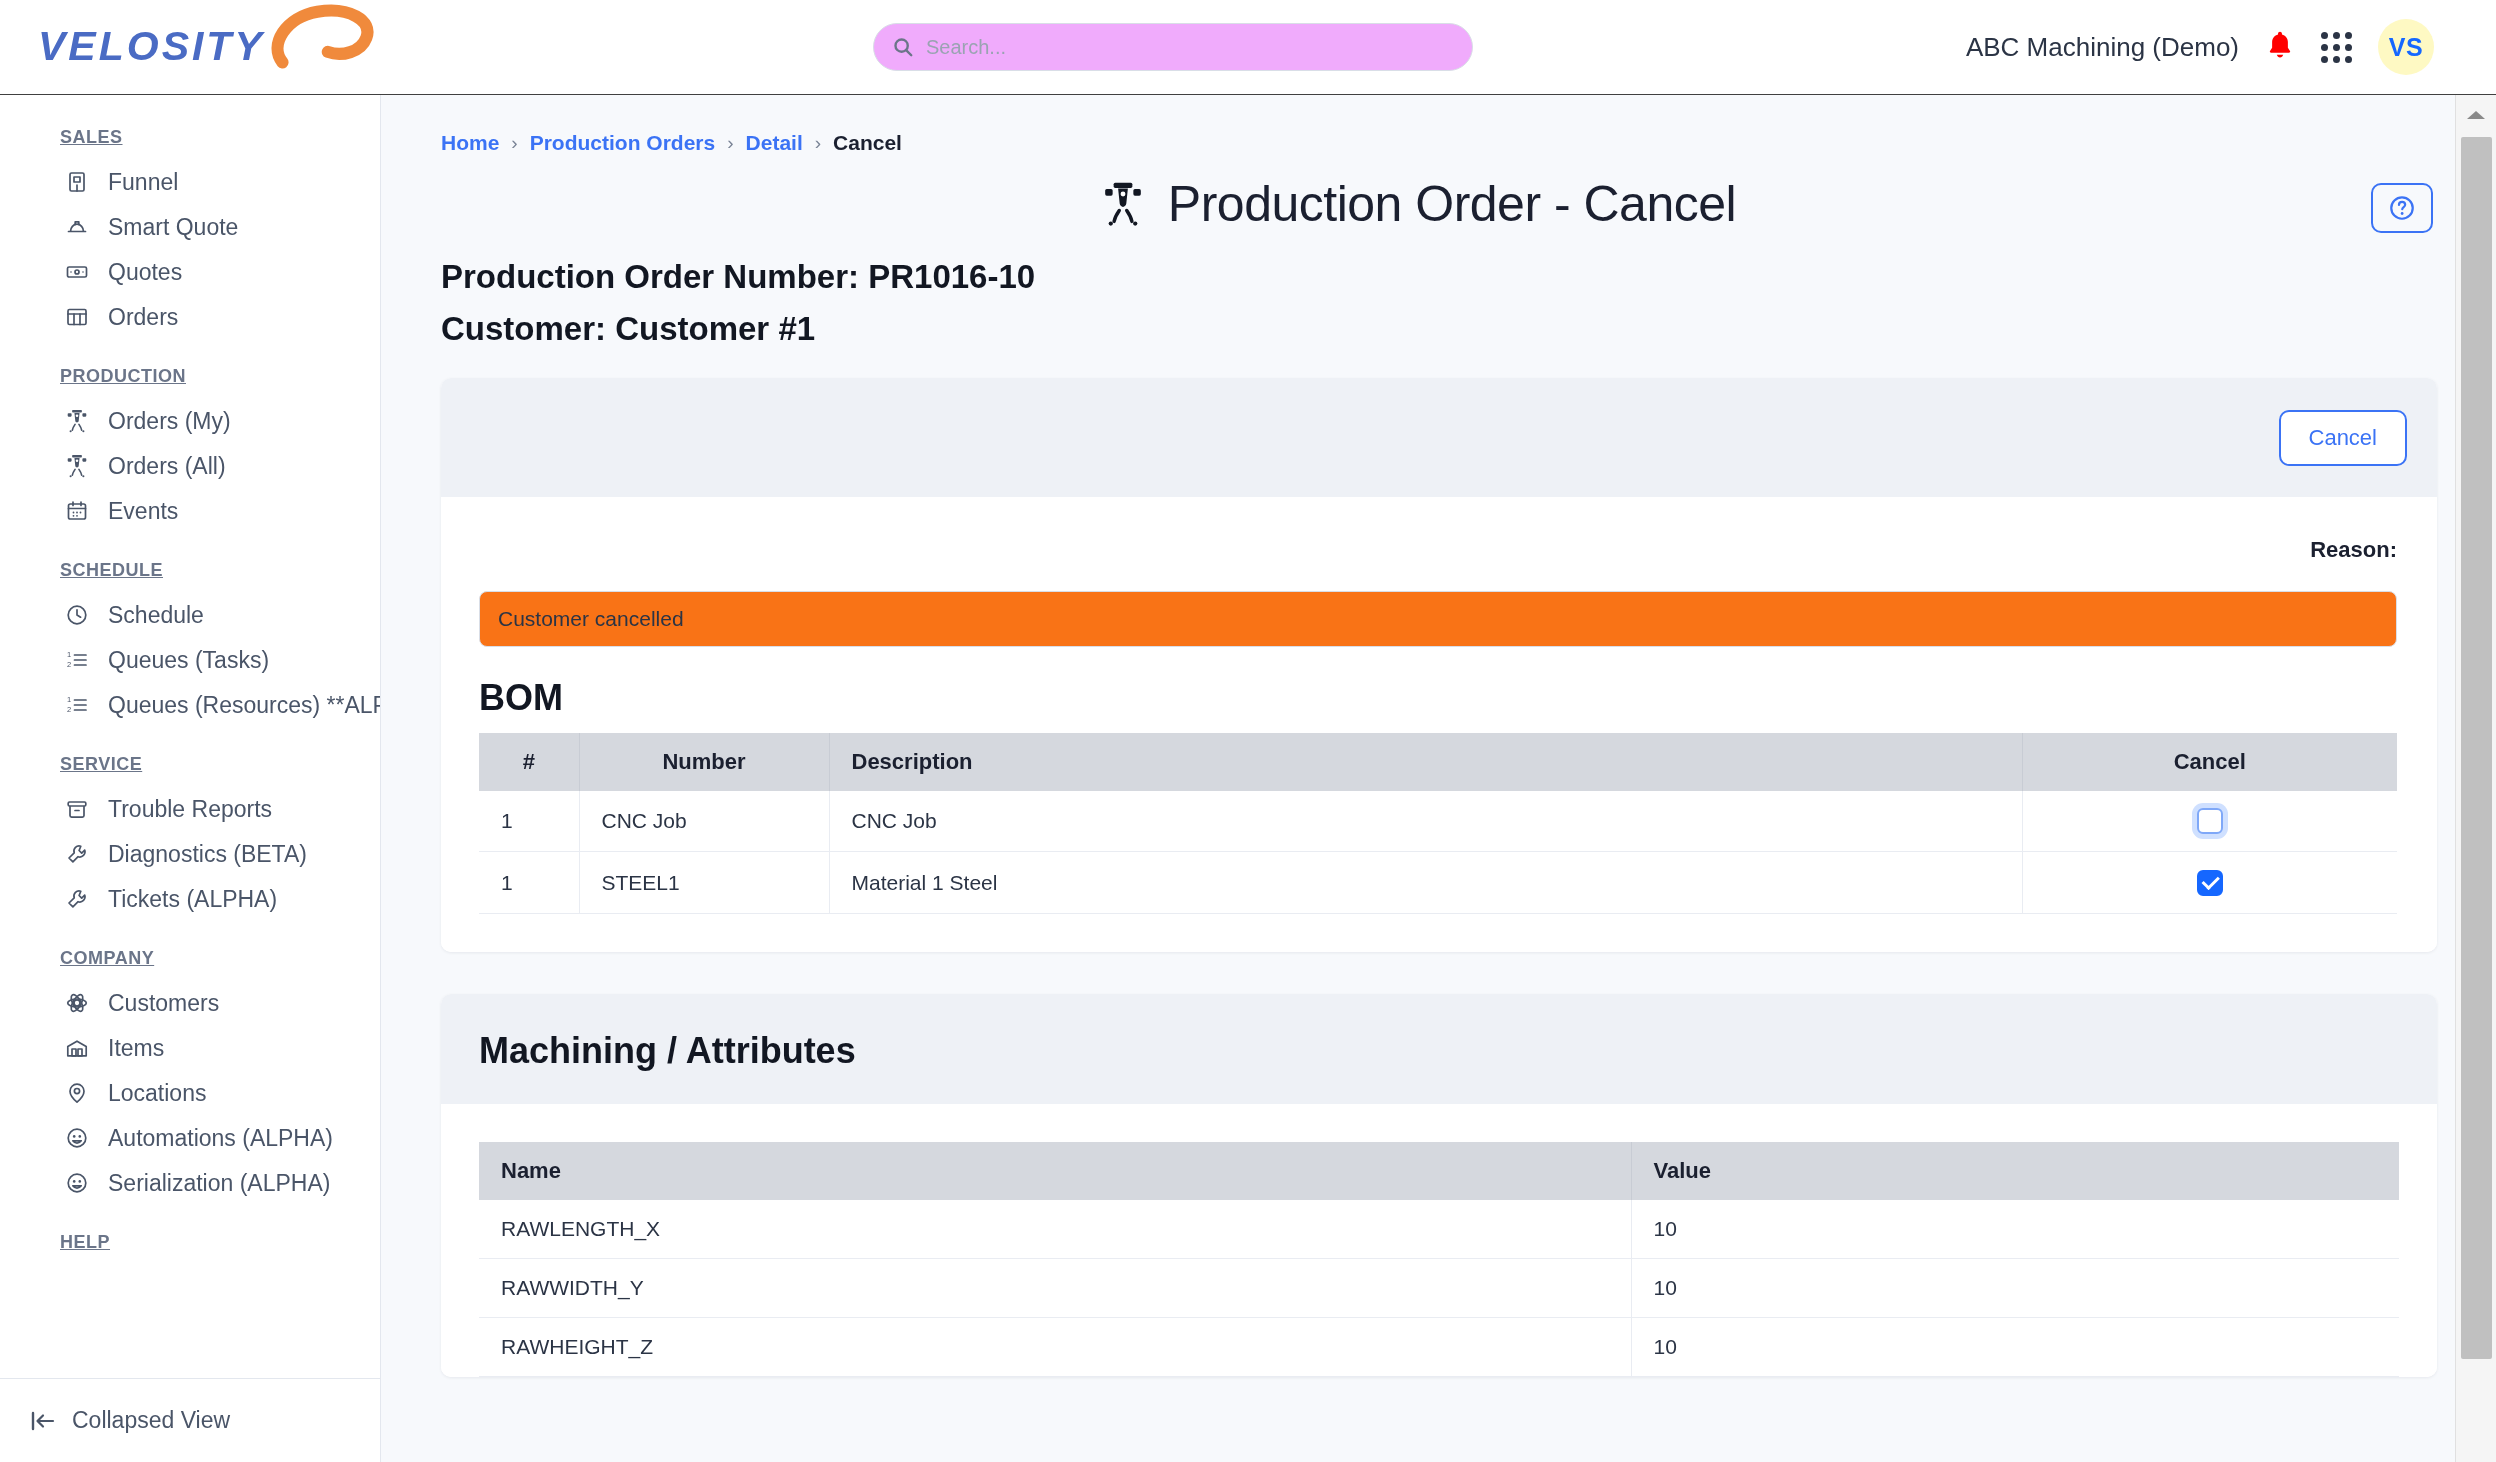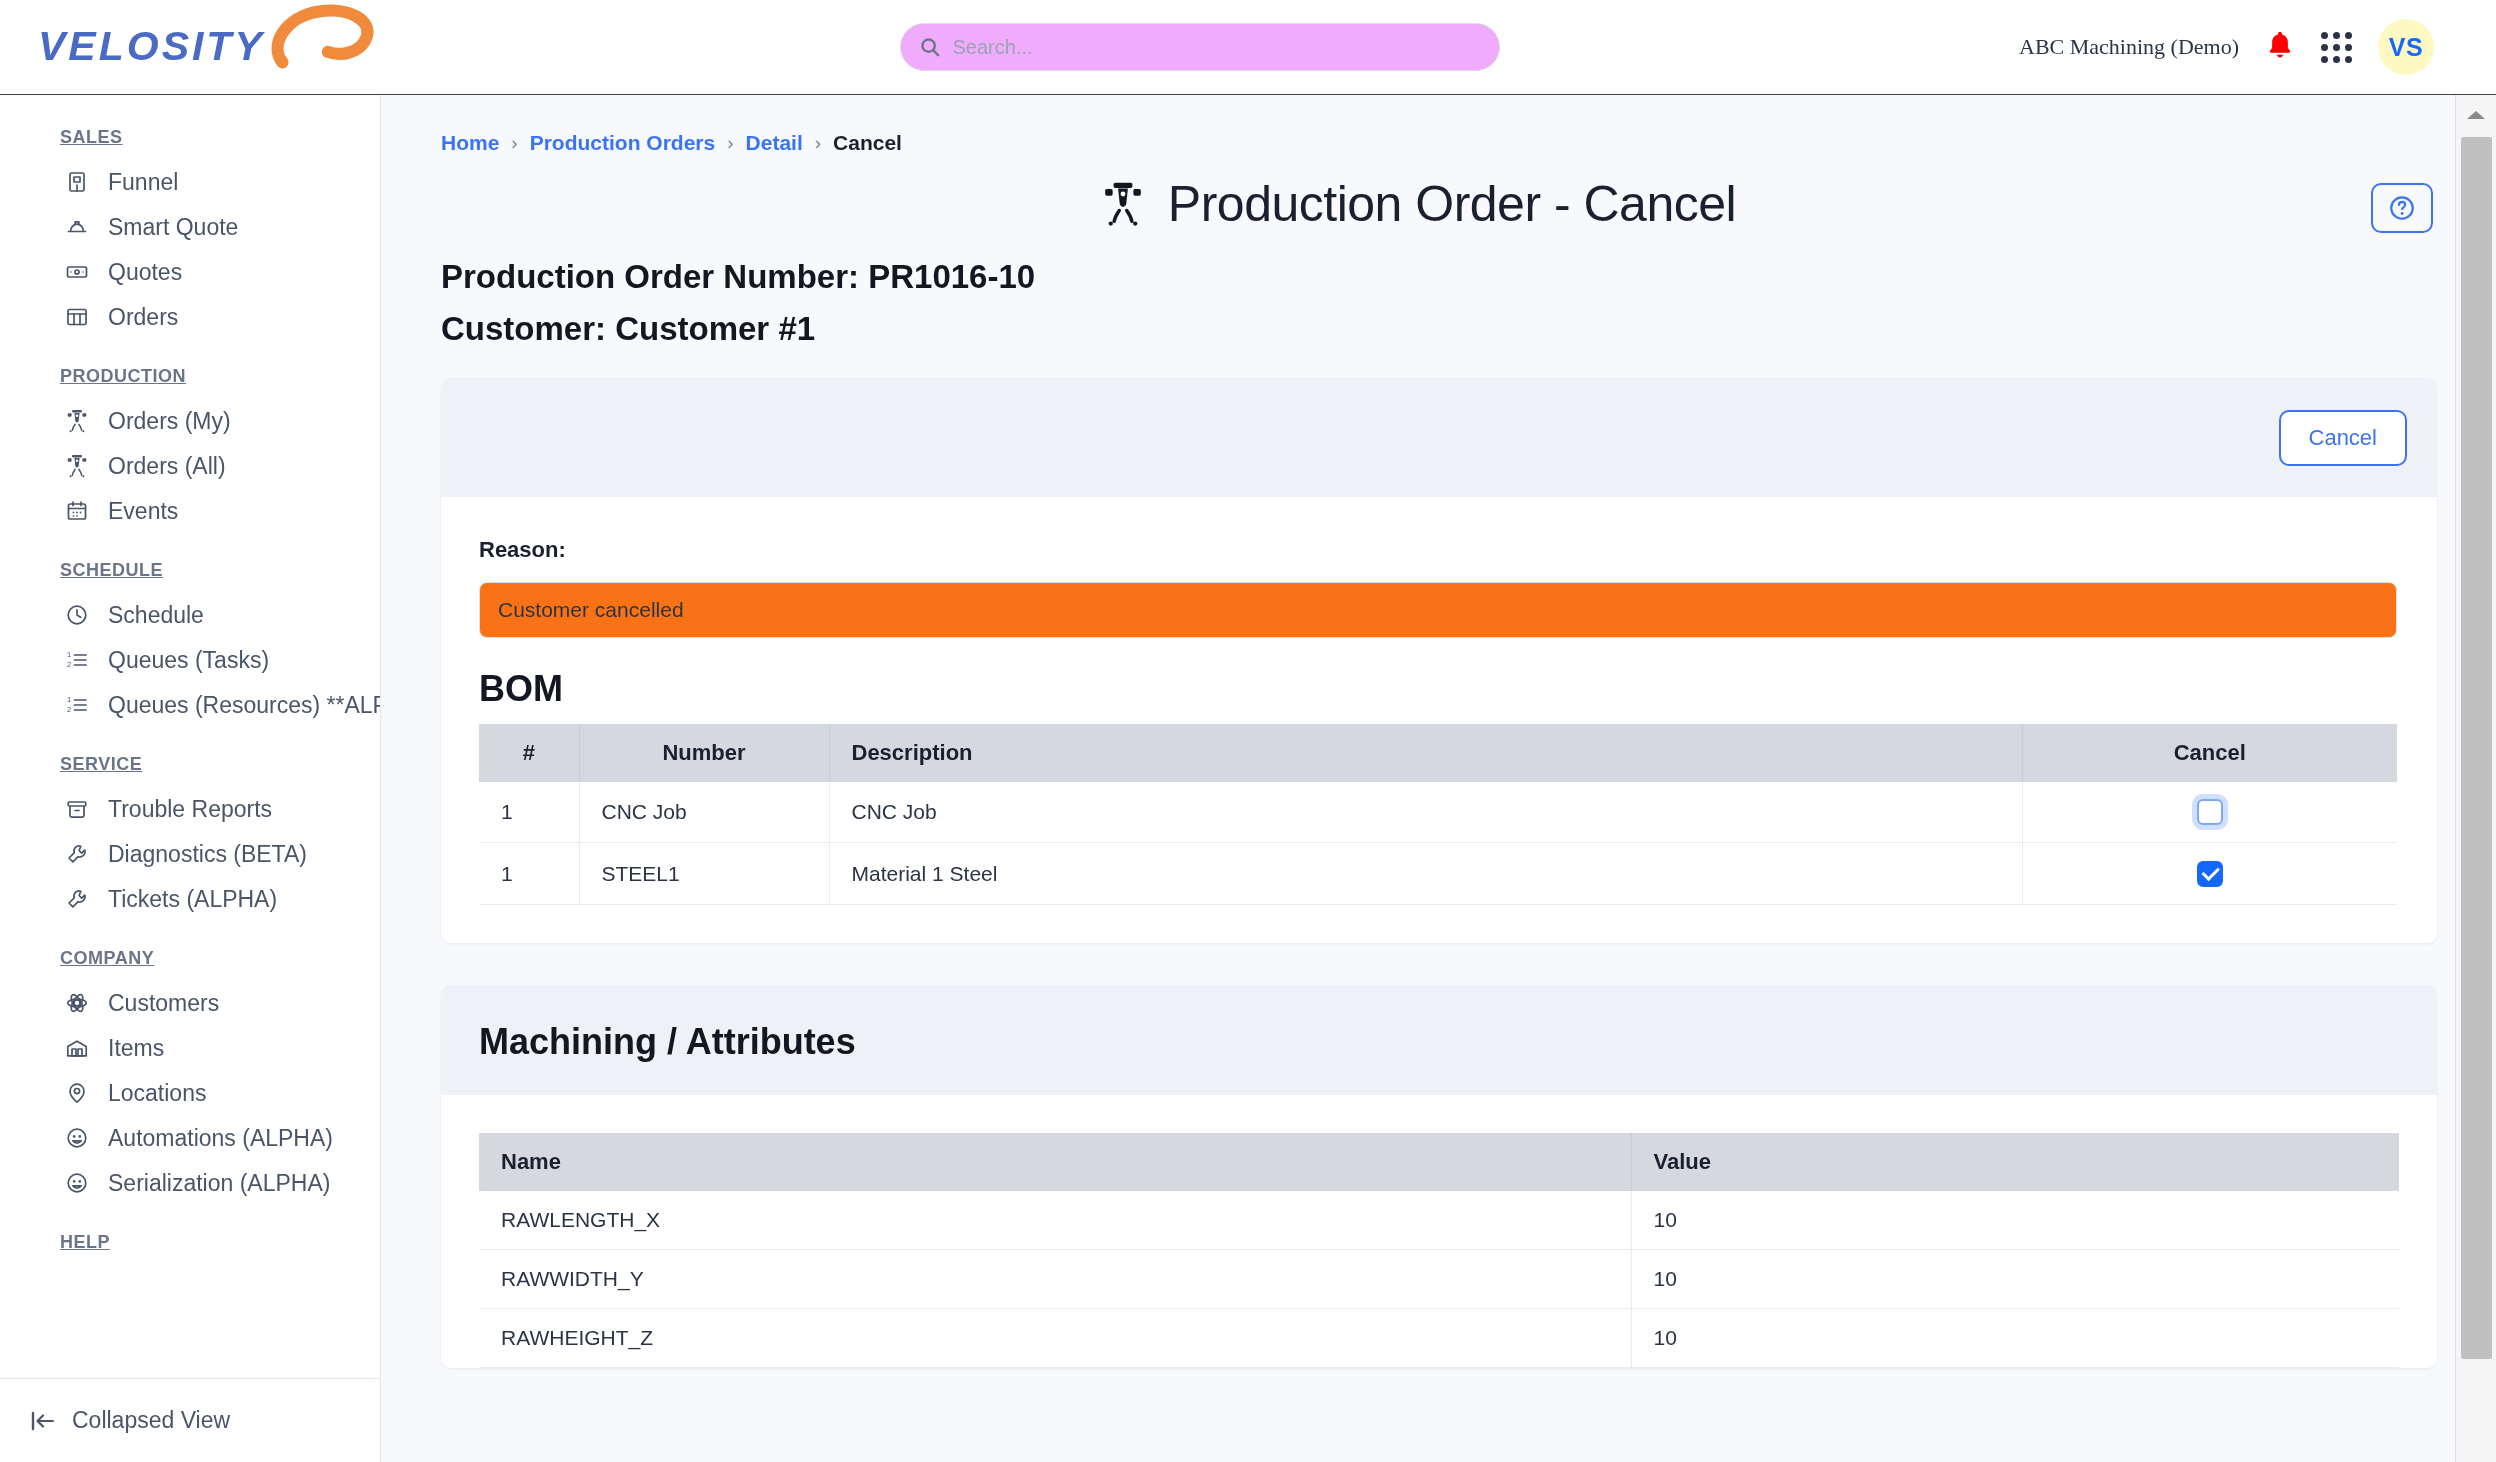--- a/index.html
+++ b/index.html
@@ -39,21 +39,21 @@
   .search-box svg { flex: 0 0 auto; }
   .search-input {
     border: none; outline: none; font-size: 20px; color: #3d4759;
     background: transparent; width: 100%;
     font-family: "Liberation Sans", sans-serif;
   }
   .search-input::placeholder { color: #9aa3b2; }
   .topbar-right {
     display: flex; align-items: center; gap: 26px; padding-right: 62px;
   }
-  .org-name { font-size: 22px; color: #2b3445; white-space: nowrap; font-family: Liberation Serif, serif; }
+  .org-name { font-size: 26px; color: #2b3445; white-space: nowrap; }
   .bell { cursor: pointer; }
   .grid-dots {
     display: grid; grid-template-columns: repeat(3, 7px); grid-template-rows: repeat(3, 7px);
     gap: 5px; cursor: pointer;
   }
   .grid-dots i { width: 7px; height: 7px; background: #2b3445; border-radius: 50%; display: block; }
   .avatar {
     width: 56px; height: 56px; border-radius: 50%;
     background: #fef9c3; color: #1567ff;
     display: flex; align-items: center; justify-content: center;
@@ -141,21 +141,21 @@
     display: flex; align-items: center; justify-content: flex-end;
     padding-right: 30px;
   }
   .btn-outline {
     border: 2px solid #3b73f5; color: #3b73f5; background: #fff;
     border-radius: 10px; font-size: 22px; font-weight: 400;
     padding: 13px 28px; cursor: pointer;
     font-family: "Liberation Sans", sans-serif;
   }
   .card-body { padding: 40px 40px 38px 38px; background: #fff; }
-  .field-label { font-size: 22px; font-weight: 700; color: #1b2030; margin-bottom: 19px; }
+  .field-label { font-size: 22px; font-weight: 700; color: #1b2030; margin-bottom: 28px; text-align: right; }
   .text-input {
     width: 100%; height: 56px; border: 1px solid #d9dee7; border-radius: 8px;
     padding: 0 18px; font-size: 21px; color: #2b3445; outline: none;
     font-family: "Liberation Sans", sans-serif; background: #f97316;
   }
   .section-title { font-size: 36px; font-weight: 700; color: #121722; margin: 30px 0 14px 0; }
 
   table { width: 100%; border-collapse: collapse; }
   thead th {
     background: #d5d8de; color: #1b2030; font-size: 22px; font-weight: 700;

